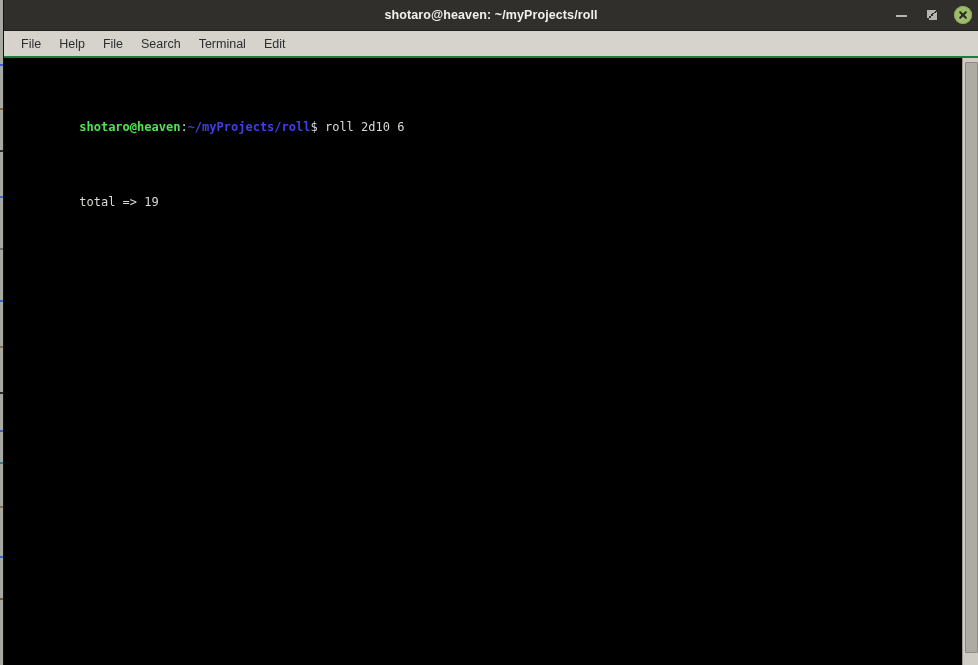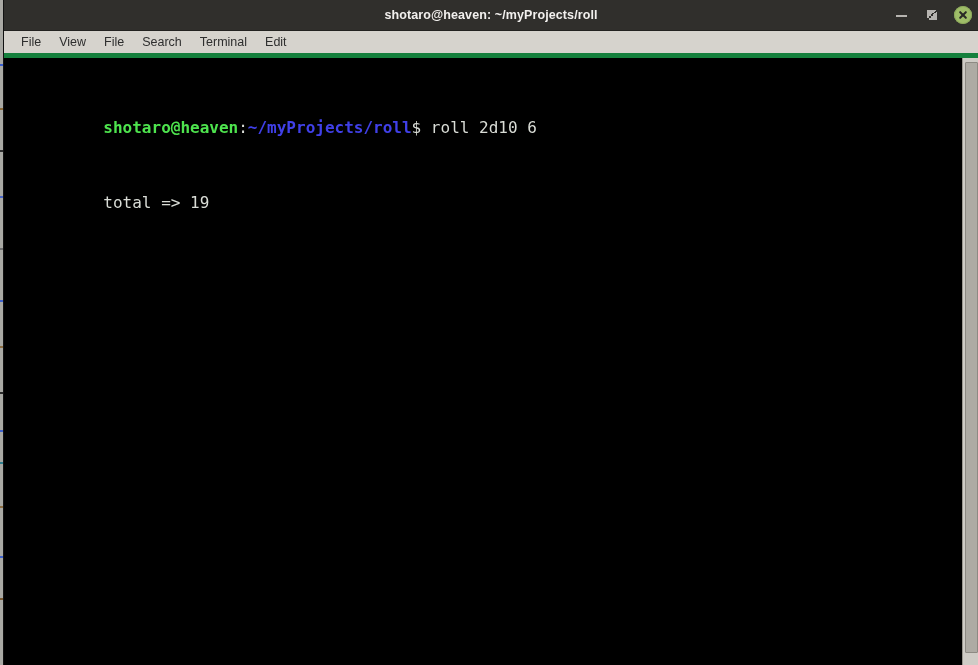--- a/index.html
+++ b/index.html
@@ -113,21 +113,21 @@
     border-radius: 1px;
   }
   #btn-close .x1 { transform: rotate(45deg); }
   #btn-close .x2 { transform: rotate(-45deg); }
 
   
   #menubar {
     height: 27px;
     flex: 0 0 27px;
     background: #d6d3cd;
-    border-bottom: 5px solid #15803d;
+    border-bottom: 2px solid #15803d;
     display: flex;
     align-items: center;
     padding-left: 8px;
     box-sizing: border-box;
   }
   .menu-item {
     font-size: 12.5px;
     color: #2e2e2e;
     padding: 3px 9px;
     cursor: default;
@@ -144,21 +144,21 @@
     overflow: hidden;
   }
   #terminal-screen {
     position: absolute;
     left: 0; top: 0;
     right: 16px;
     bottom: 0;
     padding: 2px 0 0 3px;
     box-sizing: border-box;
     font-family: "DejaVu Sans Mono", "Liberation Mono", monospace;
-    font-size: 16px;
+    font-size: 12px;
     line-height: 15px;
     color: #d3d7cf;
     white-space: pre;
     cursor: text;
   }
   .term-line { height: 15px; }
   .c-green  { color: #4ee44e; font-weight: bold; }
   .c-blue   { color: #4040e8; font-weight: bold; }
   .c-white  { color: #d9dcd6; }
   .cursor-block {
@@ -223,21 +223,21 @@
         <span class="winbtn" id="btn-maximize"></span>
         <span class="winbtn" id="btn-close">
           <span class="x1"></span>
             <span class="x2"></span>
         </span>
       </div>
     </div>
 
     <div id="menubar">
       <div class="menu-item">File</div>
-      <div class="menu-item">View</div>
+      <div class="menu-item">Help</div>
       <div class="menu-item">File</div>
       <div class="menu-item">Search</div>
       <div class="menu-item">Terminal</div>
       <div class="menu-item">Edit</div>
     </div>
 
     <div id="terminal-body">
 
       <div id="terminal-screen">
 

